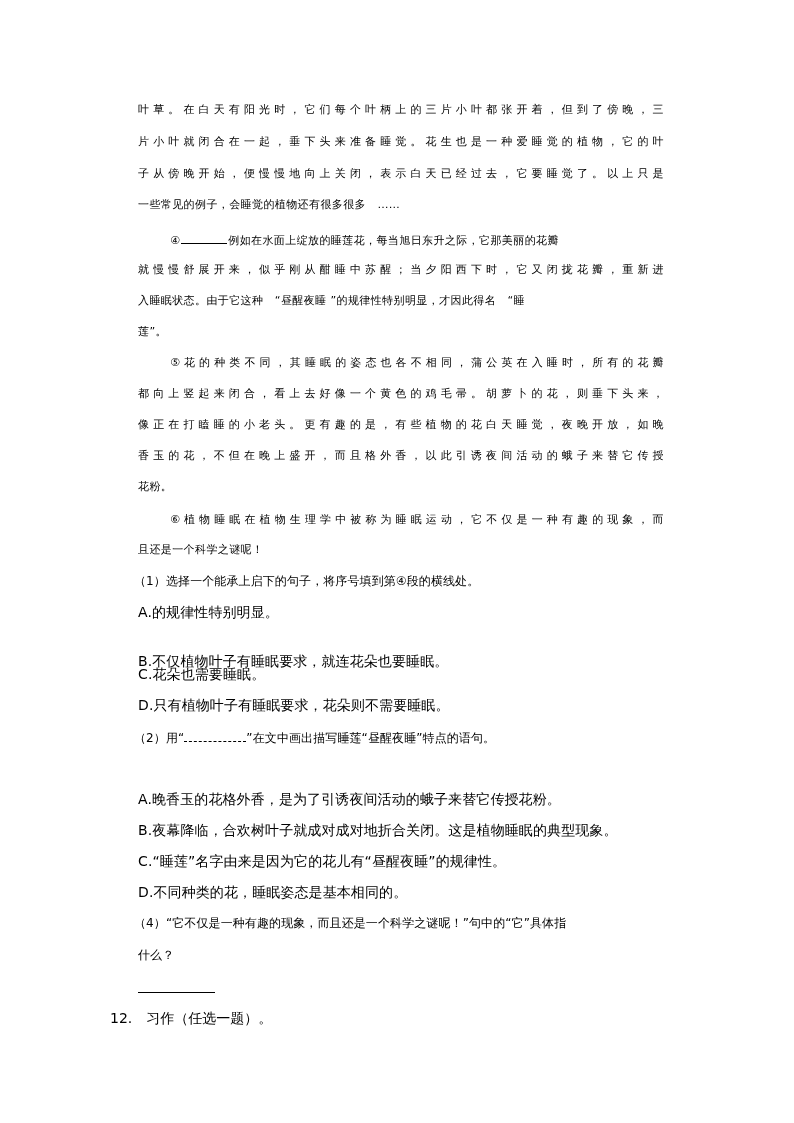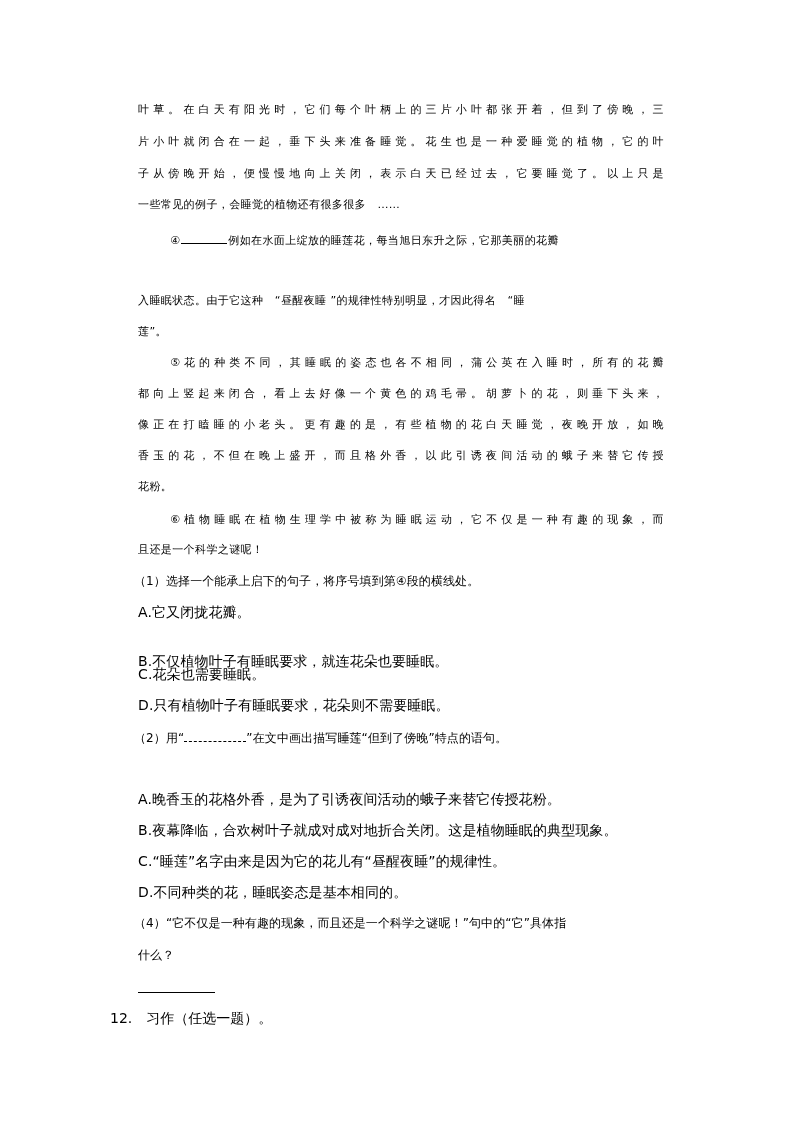--- a/index.html
+++ b/index.html
@@ -85,40 +85,41 @@
 <div class="page">
 
   <div class="ln justify" style="top:100px">叶草。在白天有阳光时，它们每个叶柄上的三片小叶都张开着，但到了傍晚，三</div>
   <div class="ln justify" style="top:132px">片小叶就闭合在一起，垂下头来准备睡觉。花生也是一种爱睡觉的植物，它的叶</div>
   <div class="ln justify" style="top:164px">子从傍晚开始，便慢慢地向上关闭，表示白天已经过去，它要睡觉了。以上只是</div>
   <div class="ln" style="top:195px">一些常见的例子，会睡觉的植物还有很多很多　……</div>
 
   <div class="ln indent" style="top:228px">
     <span>④</span><span class="blank"></span><span>例如在水面上绽放的睡莲花，每当旭日东升之际，它那美丽的花瓣</span>
   </div>
+  <div class="ln justify" style="top:260px">就慢慢舒展开来，似乎刚从酣睡中苏醒；当夕阳西下时，它又闭拢花瓣，重新进</div>
   <div class="ln" style="top:291px">入睡眠状态。由于它这种　“昼醒夜睡 ”的规律性特别明显，才因此得名　“睡</div>
   <div class="ln" style="top:322px">莲”。</div>
 
   <div class="ln indent justify" style="top:353px">⑤花的种类不同，其睡眠的姿态也各不相同，蒲公英在入睡时，所有的花瓣</div>
   <div class="ln justify" style="top:384px">都向上竖起来闭合，看上去好像一个黄色的鸡毛帚。胡萝卜的花，则垂下头来，</div>
   <div class="ln justify" style="top:415px">像正在打瞌睡的小老头。更有趣的是，有些植物的花白天睡觉，夜晚开放，如晚</div>
   <div class="ln justify" style="top:446px">香玉的花，不但在晚上盛开，而且格外香，以此引诱夜间活动的蛾子来替它传授</div>
   <div class="ln" style="top:477px">花粉。</div>
 
   <div class="ln indent justify" style="top:510px">⑥植物睡眠在植物生理学中被称为睡眠运动，它不仅是一种有趣的现象，而</div>
   <div class="ln" style="top:540px">且还是一个科学之谜呢！</div>
 
   <div class="ln q sub" style="top:571px">（1）选择一个能承上启下的句子，将序号填到第④段的横线处。</div>
-  <div class="ln opt" style="top:602px">A.它又闭拢花瓣。</div>
+  <div class="ln opt" style="top:602px">A.的规律性特别明显。</div>
   <div class="ln opt" style="top:651px">B.不仅植物叶子有睡眠要求，就连花朵也要睡眠。</div>
   <div class="ln opt" style="top:664px">C.花朵也需要睡眠。</div>
   <div class="ln opt" style="top:695px">D.只有植物叶子有睡眠要求，花朵则不需要睡眠。</div>
 
   <div class="ln q sub" style="top:727px">
-    <span>（2）用“</span><span class="wavy-blank"></span><span>”在文中画出描写睡莲“但到了傍晚”特点的语句。</span>
+    <span>（2）用“</span><span class="wavy-blank"></span><span>”在文中画出描写睡莲“昼醒夜睡”特点的语句。</span>
   </div>
 
   <div class="ln opt" style="top:789px">A.晚香玉的花格外香，是为了引诱夜间活动的蛾子来替它传授花粉。</div>
   <div class="ln opt" style="top:820px">B.夜幕降临，合欢树叶子就成对成对地折合关闭。这是植物睡眠的典型现象。</div>
   <div class="ln opt" style="top:851px">C.“睡莲”名字由来是因为它的花儿有“昼醒夜睡”的规律性。</div>
   <div class="ln opt" style="top:882px">D.不同种类的花，睡眠姿态是基本相同的。</div>
 
   <div class="ln q sub" style="top:913px">（4）“它不仅是一种有趣的现象，而且还是一个科学之谜呢！”句中的“它”具体指</div>
   <div class="ln q" style="top:945px">什么？</div>
   <div class="answer-line"></div>

